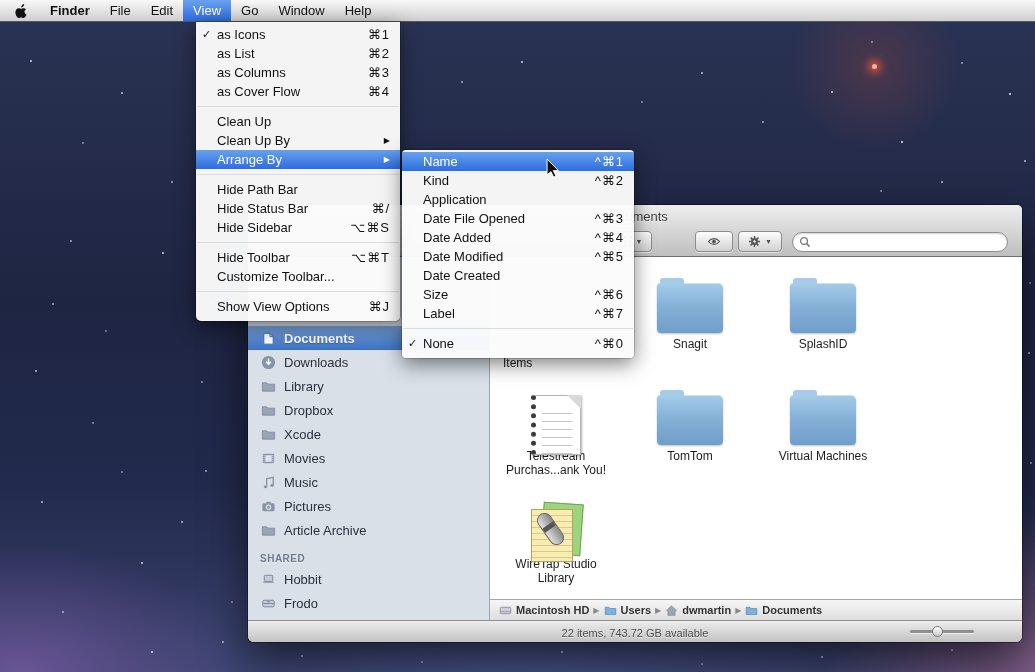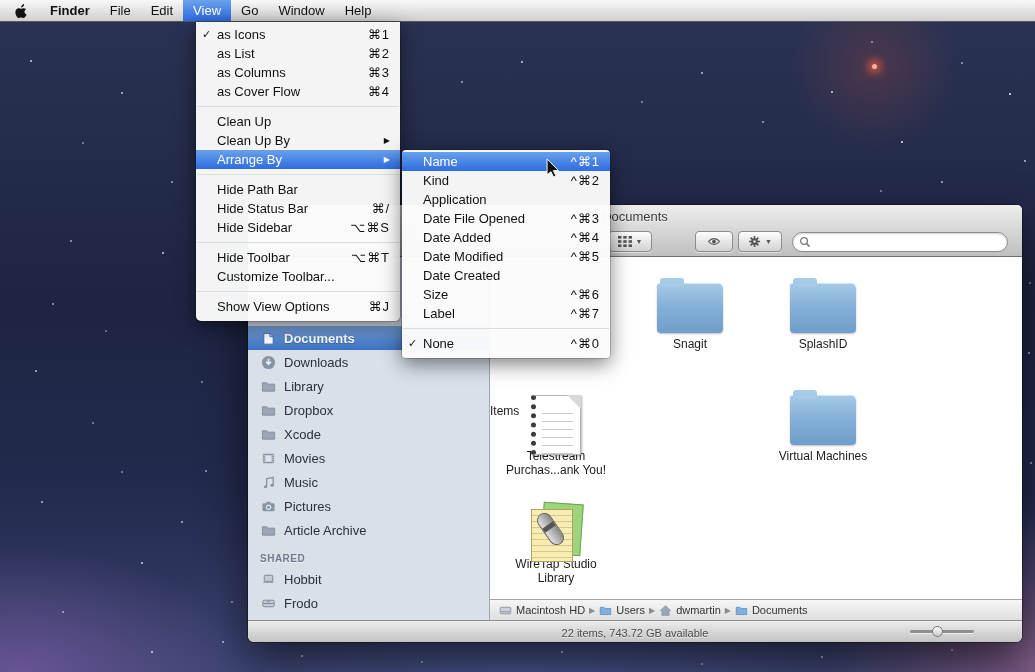--- a/index.html
+++ b/index.html
@@ -41,21 +41,21 @@
     display:flex; align-items:stretch; font-size:13px; color:#111; z-index:40; }
   .mb-item { display:flex; align-items:center; padding:0 10px; }
   .mb-apple { padding:0 12px 0 14px; }
   .mb-app { font-weight:bold; }
   .mb-active { background:linear-gradient(180deg,#6ba2ec,#2d6be2); color:#fff; }
 
   
   .menu { position:absolute; background:rgba(251,251,251,.97); box-shadow:0 6px 20px rgba(0,0,0,.5), 0 0 0 1px rgba(0,0,0,.18);
     font-size:13px; color:#111; z-index:50; padding:3px 0 5px; }
   .view-menu { left:196px; top:22px; width:204px; border-radius:0 0 5px 5px; }
-  .arrange-submenu { left:402px; top:150px; width:208px; border-radius:4px; padding-top:2px; }
+  .arrange-submenu { left:402px; top:150px; width:232px; border-radius:4px; padding-top:2px; }
   .mi { display:flex; align-items:center; height:19px; padding-right:10px; white-space:nowrap; }
   .mi .chk { width:21px; text-align:center; font-size:11px; flex:none; }
   .mi .lbl { flex:1; }
   .mi .sc { margin-left:12px; letter-spacing:1px; }
   .mi .arr { width:10px; margin-left:8px; font-size:8px; text-align:right; }
   .mi.hl { background:linear-gradient(180deg,#67a1ea,#2e6ce2); color:#fff; }
   .msep { height:1px; background:#dcdcdc; margin:5px 1px; }
 
   
   .window { position:absolute; left:248px; top:205px; width:774px; height:437px;
@@ -101,21 +101,21 @@
   .wiretap { width:58px; height:60px; position:relative; }
   .wt-back { position:absolute; right:3px; top:0; width:40px; height:52px; background:#9fd47e; border:1px solid #69a850; transform:rotate(4deg); }
   .wt-front { position:absolute; left:4px; top:6px; width:42px; height:53px; background:#f7ecb2; border:1px solid #b2a35c;
     background-image:repeating-linear-gradient(180deg, transparent 0 5px, #d9c987 5px 6px); }
   .wt-mic { position:absolute; left:16px; top:8px; width:15px; height:36px; border-radius:8px;
     background:linear-gradient(90deg,#e0e0e0,#8a8a8a); border:1px solid #666; transform:rotate(-35deg); }
   .wt-mic::after { content:""; position:absolute; left:0; top:12px; width:100%; height:5px; background:#555; }
 
   .pathbar { position:absolute; left:0; bottom:0; width:100%; height:21px; border-top:1px solid #a6a6a6;
     background:linear-gradient(180deg,#f6f6f6,#dedede); display:flex; align-items:center; padding-left:9px;
-    font-size:11px; color:#333; gap:4px; }
+    font-size:11px; color:#333; gap:4px;font-weight:bold; }
   .pseg { display:flex; align-items:center; gap:4px; }
   .psep { color:#8a8a8a; font-size:8px; }
 
   .statusbar { height:25px; background:linear-gradient(180deg,#ececec,#bdbdbd); border-top:1px solid #8f8f8f;
     position:relative; display:flex; align-items:center; justify-content:center; font-size:11px; color:#4a4a4a;
     text-shadow:0 1px 0 rgba(255,255,255,.6); }
   .zoom-slider { position:absolute; right:48px; top:9px; width:64px; height:3px; background:#8f8f8f; border-radius:2px;
     box-shadow:0 1px 0 rgba(255,255,255,.6); }
   .zoom-knob { position:absolute; left:22px; top:-4px; width:11px; height:11px; border-radius:50%;
     background:linear-gradient(180deg,#fdfdfd,#c9c9c9); border:1px solid #777; }
@@ -285,41 +285,47 @@
               <rect x="2" y="4.5" width="12" height="7" rx="1.5" fill="#c6ccd6" stroke="#76839a"></rect>
               <line x1="2.4" y1="8" x2="13.6" y2="8" stroke="#76839a"></line>
               <rect x="6.5" y="5.7" width="3" height="1" rx=".5" fill="#76839a"></rect>
             </svg>
         </span>
         <span class="slbl">Frodo</span>
       </div>
     </div>
 
     <div class="main">
-      <div class="clbl" style="position:absolute; left:0; top:99px; width:124px;margin-top:48px;">Items</div>
+      <div class="clbl" style="position:absolute; left:13px; top:99px; width:124px;">Items</div>
 
       <div class="cell" style="left:138px; top:18px;">
         <div class="icon-slot">
             <div class="folder"></div>
           </div>
         <div class="clbl">Snagit</div>
       </div>
       <div class="cell" style="left:271px; top:18px;">
         <div class="icon-slot">
             <div class="folder"></div>
           </div>
         <div class="clbl">SplashID</div>
       </div>
 
       <div class="cell" style="left:4px; top:130px;">
         <div class="icon-slot">
             <div class="docspiral"></div>
           </div>
         <div class="clbl">Telestream</div>
         <div class="clbl">Purchas...ank You!</div>
+      </div>
+      <div class="cell" style="left:138px; top:130px;">
+        <div class="icon-slot">
+            <div class="folder"></div>
+          </div>
+        <div class="clbl">TomTom</div>
       </div>
       <div class="cell" style="left:271px; top:130px;">
         <div class="icon-slot">
             <div class="folder"></div>
           </div>
         <div class="clbl">Virtual Machines</div>
       </div>
 
       <div class="cell" style="left:4px; top:238px;">
         <div class="icon-slot">

